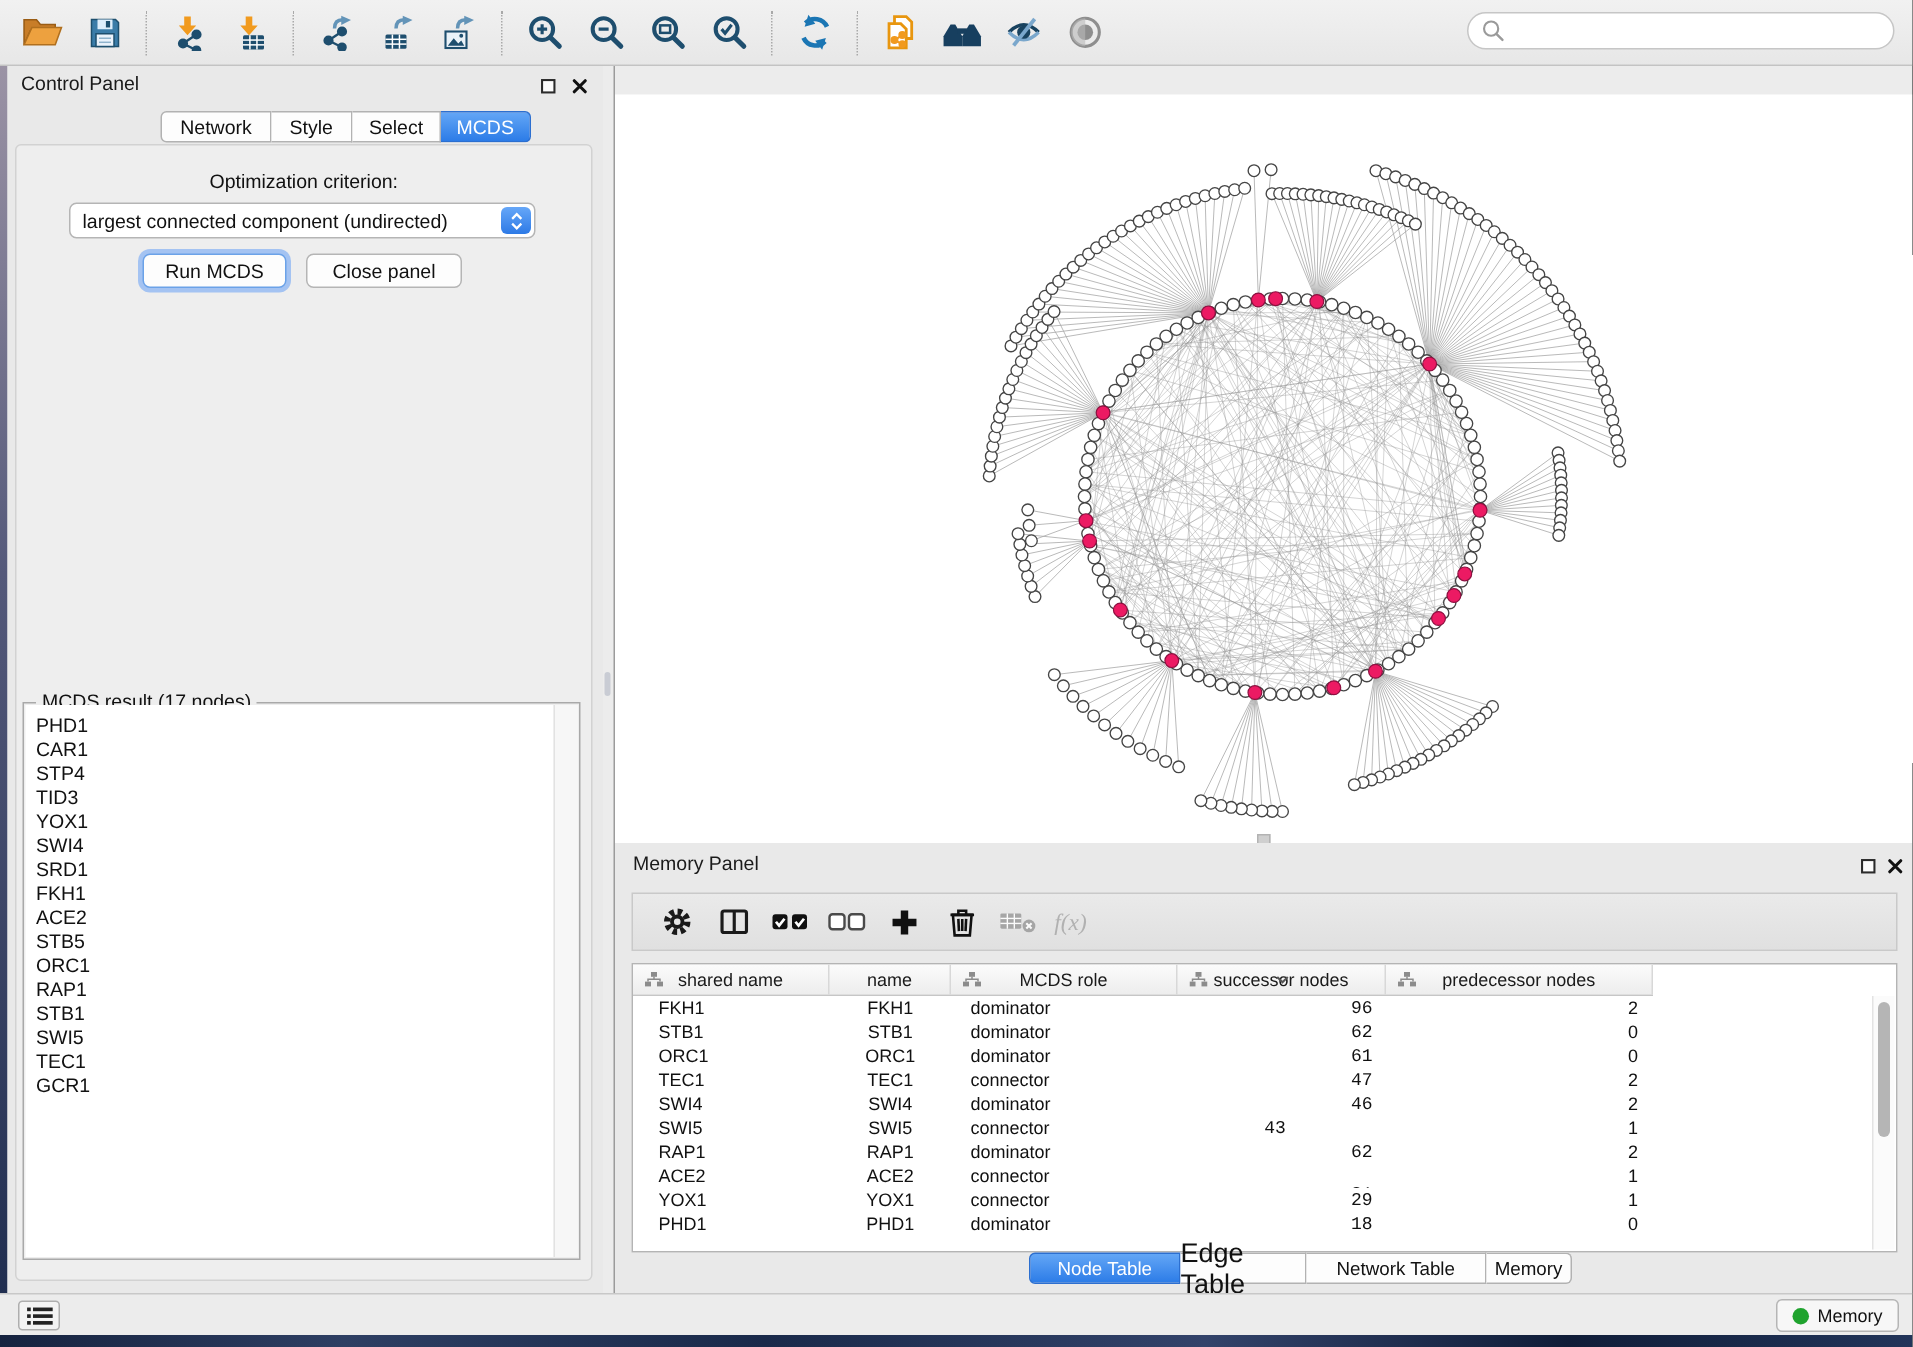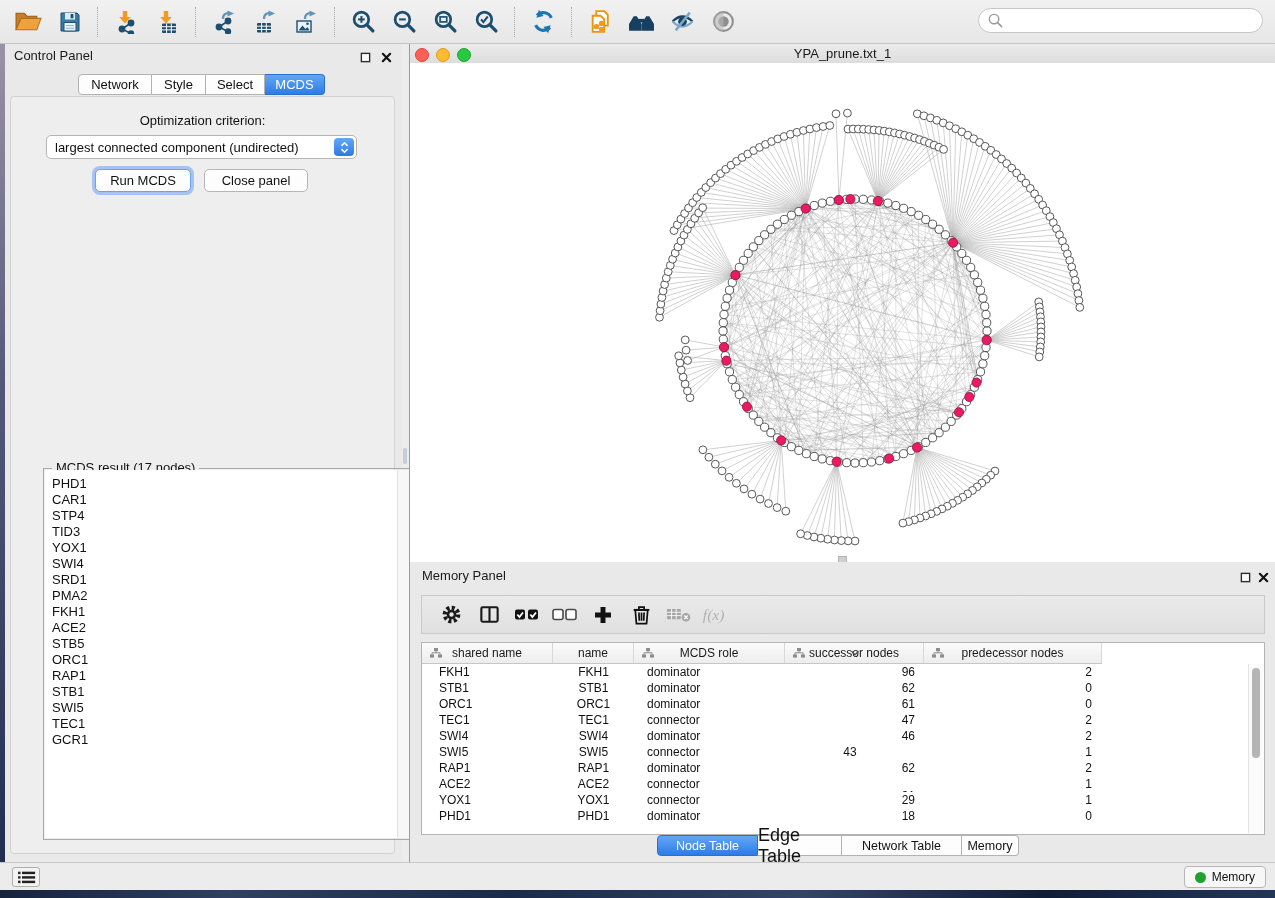--- a/index.html
+++ b/index.html
@@ -13,35 +13,35 @@
   .tb-icon{width:31px;height:32px;margin:0 5px;display:flex;align-items:center;justify-content:center;}
   .tb-sep{width:1px;height:30px;border-left:1px dotted #a9a9a9;margin:0 7px;}
   .ticon{display:flex;align-items:center;justify-content:center;text-align:center;}
   .search-wrap{position:absolute;right:12px;top:8px;width:285px;height:25px;border:1px solid #c6c6c6;border-radius:13px;background:#fff;display:flex;align-items:center;padding-left:8px;box-sizing:border-box;}
   .search-wrap input{border:none;outline:none;flex:1;font:13px "Liberation Sans",sans-serif;background:transparent;margin-left:5px;}
   
   .ctrl{position:absolute;left:5px;top:44px;width:397px;height:818px;background:#e9e9e9;}
   .panel-title{position:absolute;left:9px;top:4px;font-size:13px;color:#1a1a1a;}
   .win-btn{position:absolute;top:6px;width:14px;height:14px;display:flex;align-items:center;justify-content:center;}
   .ctrl-float{left:353px;} .ctrl-close{left:374px;}
-  .seg-tabs{position:absolute;display:flex;height:21px;}
+  .seg-tabs{position:absolute;display:flex;height:21px;margin-left:29px;}
   .ctrl .seg-tabs{left:73px;top:30px;}
   .seg{box-sizing:border-box;height:21px;border:1px solid #b2b2b2;border-left:none;background:#fdfdfd;color:#111;font-size:13px;display:flex;align-items:center;justify-content:center;}
   .seg:first-child{border-left:1px solid #b2b2b2;border-radius:4px 0 0 4px;}
   .seg:last-child{border-radius:0 4px 4px 0;}
   .seg.sel{background:linear-gradient(#63a6f6,#2c7ce7);border-color:#2c6fd0;color:#fff;}
   .ctrl-content{position:absolute;left:5px;top:52px;width:385px;height:758px;background:#eeeeee;border:1px solid #d2d2d2;border-radius:4px;box-sizing:border-box;}
   .opt-label{position:absolute;left:0;top:16px;width:100%;text-align:center;font-size:13px;color:#111;}
   .dropdown{position:absolute;left:35px;top:38px;width:311px;height:24px;background:#fff;border:1px solid #b5b5b5;border-radius:5px;box-sizing:border-box;display:flex;align-items:center;}
   .dropdown .dd-text{font-size:13px;color:#111;margin-left:8px;white-space:nowrap;}
   .dd-stepper{position:absolute;right:2px;top:2px;bottom:2px;width:20px;border-radius:4px;background:linear-gradient(#66a7f8,#2d7ae6);display:flex;align-items:center;justify-content:center;}
   .btn{position:absolute;height:23px;background:#fdfdfd;border:1px solid #b5b5b5;border-radius:5px;box-sizing:border-box;font-size:13px;color:#111;display:flex;align-items:center;justify-content:center;}
   .btn-run{left:84px;top:72px;width:96px;border-color:#6ba2e8;box-shadow:0 0 0 3px rgba(104,160,245,.55);}
   .btn-closepanel{left:193px;top:72px;width:104px;}
-  .groupbox{position:absolute;left:4px;top:371px;width:372px;height:372px;border:1px solid #a9a9a9;box-sizing:border-box;margin-left:28px;}
+  .groupbox{position:absolute;left:4px;top:371px;width:372px;height:372px;border:1px solid #a9a9a9;box-sizing:border-box;}
   .groupbox-legend{position:absolute;left:8px;top:-9px;background:#eeeeee;padding:0 4px;font-size:13px;color:#111;}
   .result-list{position:absolute;left:1px;top:1px;right:1px;bottom:1px;background:#fff;overflow:hidden;}
   .result-items{position:absolute;left:0;top:6px;right:15px;}
   .result-item{font-size:13px;line-height:16px;color:#111;padding-left:7px;}
   .vtrack{position:absolute;right:0;top:0;bottom:0;width:15px;background:#f7f7f7;border-left:1px solid #e2e2e2;}
   
   .netwin{position:absolute;left:409px;top:44px;width:866px;height:518px;border-left:1px solid #9b9b9b;box-sizing:border-box;}
   .net-titlebar{position:absolute;left:0;top:0;right:0;height:19px;background:linear-gradient(#ebebeb,#dddddd);border-bottom:1px solid #b8b8b8;}
   .tl{position:absolute;top:3.5px;width:12px;height:12px;border-radius:50%;}
   .tl-red{left:5px;background:#ff5f57;border:.5px solid #e0443e;}
@@ -66,21 +66,21 @@
   .tp-icon.disabled{opacity:.85;}
   .tablebox{position:absolute;left:11px;top:80px;width:844px;height:193px;background:#fff;border:1px solid #b4b4b4;box-sizing:border-box;overflow:hidden;}
   .thead{position:absolute;left:0;top:0;height:20px;display:flex;background:linear-gradient(#fbfbfb,#ededed);border-bottom:1px solid #c6c6c6;}
   .th{box-sizing:border-box;height:20px;border-right:1px solid #d8d8d8;display:flex;align-items:center;justify-content:center;font-size:12px;color:#1a1a1a;position:relative;}
   .th .ticon{position:absolute;left:8px;}
   .th .sorticon{position:absolute;right:7px;}
   .tbody{position:absolute;left:0;top:21px;right:15px;}
   .tr{display:flex;height:16px;}
   .td{box-sizing:border-box;font-size:12px;color:#111;line-height:16px;white-space:nowrap;overflow:hidden;}
   .td.c0{padding-left:17px;} .td.c1{text-align:center;} .td.c2{padding-left:13px;}
-  .td.c3{text-align:right;padding-right:9px;} .td.c4{text-align:right;padding-right:10px;}
+  .td.c3{text-align:right;padding-right:9px;font-family:Liberation Mono, monospace;} .td.c4{text-align:right;padding-right:10px;}
   .tbl-vtrack{position:absolute;right:1px;top:21px;bottom:1px;width:14px;background:#fbfbfb;border-left:1px solid #e3e3e3;}
   .tbl-thumb{position:absolute;left:3px;top:4px;width:8px;height:90px;background:#b5b5b5;border-radius:5px;}
   .tp-tabs{left:247px;top:273px;}
   
   .statusbar{position:absolute;left:0;top:862px;width:1275px;height:28px;background:#ececec;border-top:1px solid #c8c8c8;box-sizing:border-box;}
   .list-btn{position:absolute;left:12px;top:4px;width:28px;height:20px;background:#f3f3f3;border:1px solid #aeaeae;border-radius:3px;display:flex;align-items:center;justify-content:center;box-sizing:border-box;}
   .memory-btn{position:absolute;right:9px;top:3px;height:22px;padding:0 10px;background:#f7f7f7;border:1px solid #b5b5b5;border-radius:4px;display:flex;align-items:center;box-sizing:border-box;}
   .memory-dot{width:11px;height:11px;border-radius:50%;background:#1fa32e;margin-right:6px;}
   .memory-label{font-size:12px;color:#111;}
 </style>
@@ -336,45 +336,38 @@
         <div class="groupbox-legend">MCDS result (17 nodes)</div>
         <div class="result-list">
           <div class="result-items">
               <div class="result-item">PHD1</div>
               <div class="result-item">CAR1</div>
               <div class="result-item">STP4</div>
               <div class="result-item">TID3</div>
               <div class="result-item">YOX1</div>
               <div class="result-item">SWI4</div>
               <div class="result-item">SRD1</div>
-              <div class="result-item">PMA2</div>
               <div class="result-item">FKH1</div>
               <div class="result-item">ACE2</div>
               <div class="result-item">STB5</div>
               <div class="result-item">ORC1</div>
               <div class="result-item">RAP1</div>
               <div class="result-item">STB1</div>
               <div class="result-item">SWI5</div>
               <div class="result-item">TEC1</div>
               <div class="result-item">GCR1</div>
             </div>
           <div class="vtrack"></div>
         </div>
       </div>
     </div>
   </div>
   <div class="v-grip"></div>
 
   <div class="netwin">
-    <div class="net-titlebar">
-      <span class="tl tl-red"></span>
-      <span class="tl tl-yellow"></span>
-      <span class="tl tl-green"></span>
-      <div class="net-title">YPA_prune.txt_1</div>
-    </div>
     <div class="net-canvas">
       <svg id="netsvg" width="866" height="499" viewBox="0 0 866 499">
           <line x1="395.6" y1="145.6" x2="264.0" y2="167.6" class="fan"></line>
           <line x1="395.6" y1="145.6" x2="267.3" y2="161.8" class="fan"></line>
           <line x1="395.6" y1="145.6" x2="270.9" y2="156.1" class="fan"></line>
           <line x1="395.6" y1="145.6" x2="274.6" y2="150.5" class="fan"></line>
           <line x1="395.6" y1="145.6" x2="278.5" y2="145.0" class="fan"></line>
           <line x1="395.6" y1="145.6" x2="282.6" y2="139.7" class="fan"></line>
           <line x1="395.6" y1="145.6" x2="286.8" y2="134.5" class="fan"></line>
           <line x1="395.6" y1="145.6" x2="291.3" y2="129.4" class="fan"></line>

